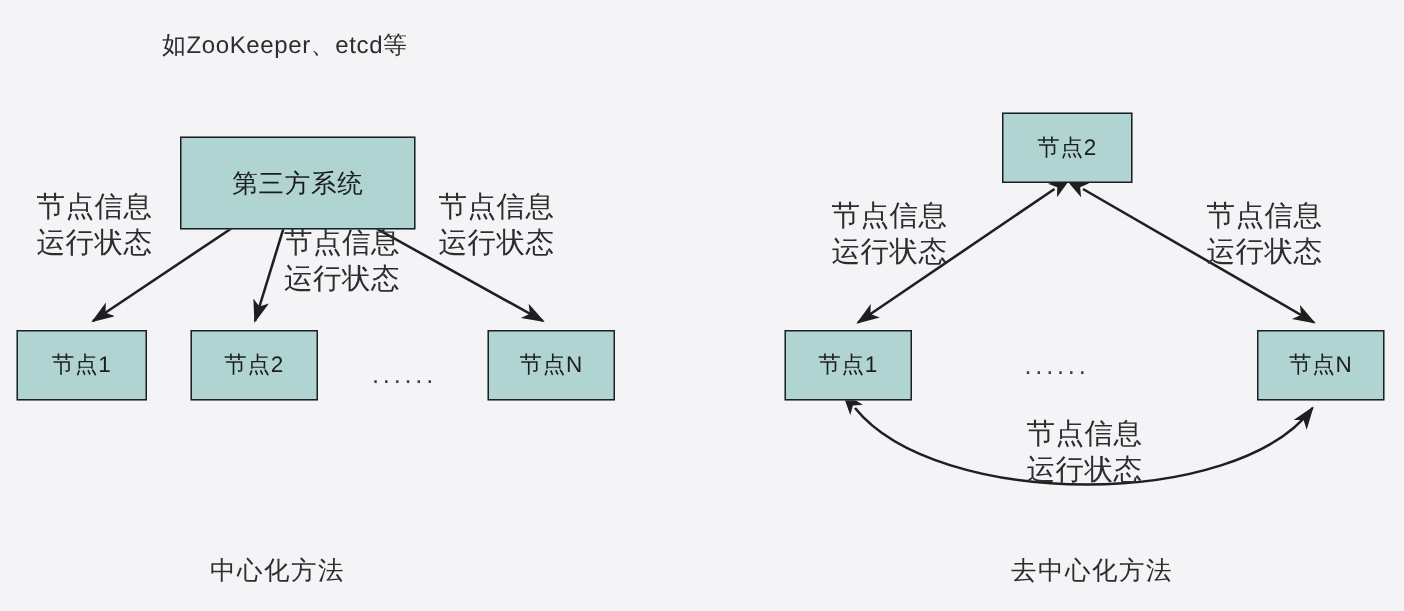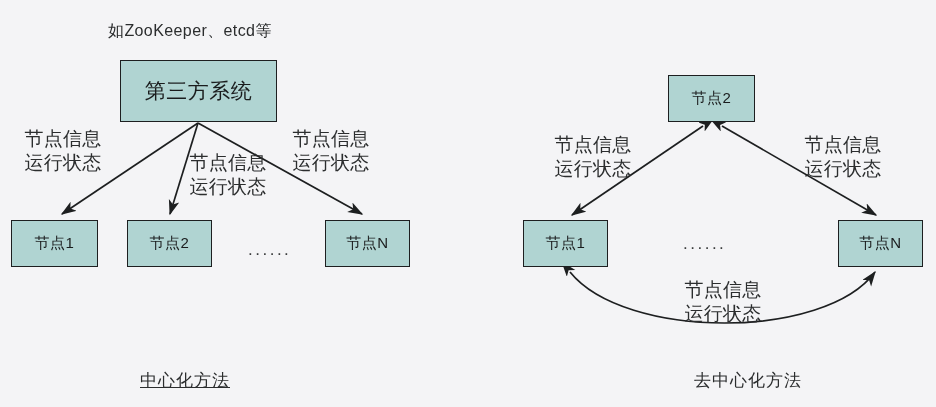--- a/index.html
+++ b/index.html
@@ -35,21 +35,22 @@
     box-sizing: border-box;
     display: flex;
     align-items: center;
     justify-content: center;
     color: #1a1c1d;
     font-size: 15px;
     letter-spacing: 0.5px;
     z-index: 3;
   }
   .node-box.big {
-    font-size: 21px;
+    font-size: 17px;
+    margin-top: 31px;
   }
   .txt {
     position: absolute;
     color: #2b2d2e;
     font-size: 19px;
     line-height: 22px;
     white-space: pre;
     z-index: 4;
     letter-spacing: 0.3px;
   }
@@ -123,33 +124,33 @@
 
   <div class="txt center" style="left:286px; top:128px; width:90px;">节点信息</div>
   <div class="txt center" style="left:286px; top:152px; width:90px;">运行状态</div>
 
   <div class="node-box" style="left: 11px; top: 220px; width: 87px; height: 47px; background: rgb(176, 212, 210); border-color: rgb(29, 31, 32);">节点1</div>
   <div class="node-box" style="left: 127px; top: 220px; width: 85px; height: 47px; background: rgb(176, 212, 210); border-color: rgb(29, 31, 32);">节点2</div>
   <div class="node-box" style="left: 325px; top: 220px; width: 85px; height: 47px; background: rgb(176, 212, 210); border-color: rgb(29, 31, 32);">节点N</div>
 
   <div class="ellipsis" style="left:248px; top:240px;">......</div>
 
-  <div class="txt caption center" style="left:110px; top:370px; width:150px;text-decoration:underline;">中心化方法</div>
+  <div class="txt caption center" style="left:110px; top:370px; width:150px;">中心化方法</div>
 
   <div class="node-box" style="left: 668px; top: 75px; width: 87px; height: 47px; background: rgb(176, 212, 210); border-color: rgb(29, 31, 32);">节点2</div>
 
   <div class="txt center" style="left:548px; top:134px; width:90px;">节点信息</div>
   <div class="txt center" style="left:548px; top:158px; width:90px;">运行状态</div>
 
   <div class="txt center" style="left:798px; top:134px; width:90px;">节点信息</div>
   <div class="txt center" style="left:798px; top:158px; width:90px;">运行状态</div>
 
   <div class="node-box" style="left: 523px; top: 220px; width: 85px; height: 47px; background: rgb(176, 212, 210); border-color: rgb(29, 31, 32);">节点1</div>
   <div class="node-box" style="left: 838px; top: 220px; width: 85px; height: 47px; background: rgb(176, 212, 210); border-color: rgb(29, 31, 32);">节点N</div>
 
   <div class="ellipsis" style="left:683px; top:234px;">......</div>
 
   <div class="txt center" style="left:678px; top:279px; width:90px;">节点信息</div>
   <div class="txt center" style="left:678px; top:303px; width:90px;">运行状态</div>
 
-  <div class="txt caption center" style="left:668px; top:370px; width:160px;">去中心化方法</div>
+  <div class="txt caption center" style="left:648px; top:370px; width:160px;">去中心化方法</div>
 
 </div>
 
 </body></html>

